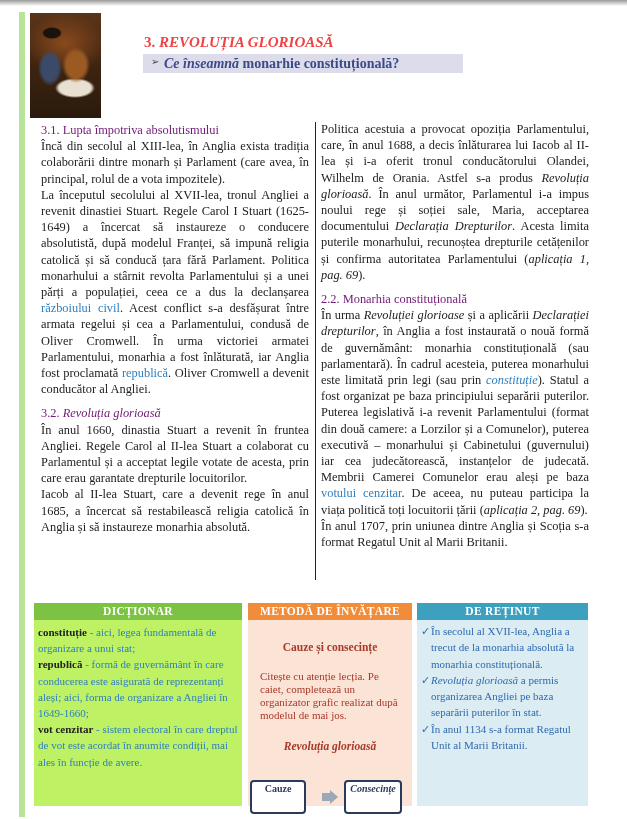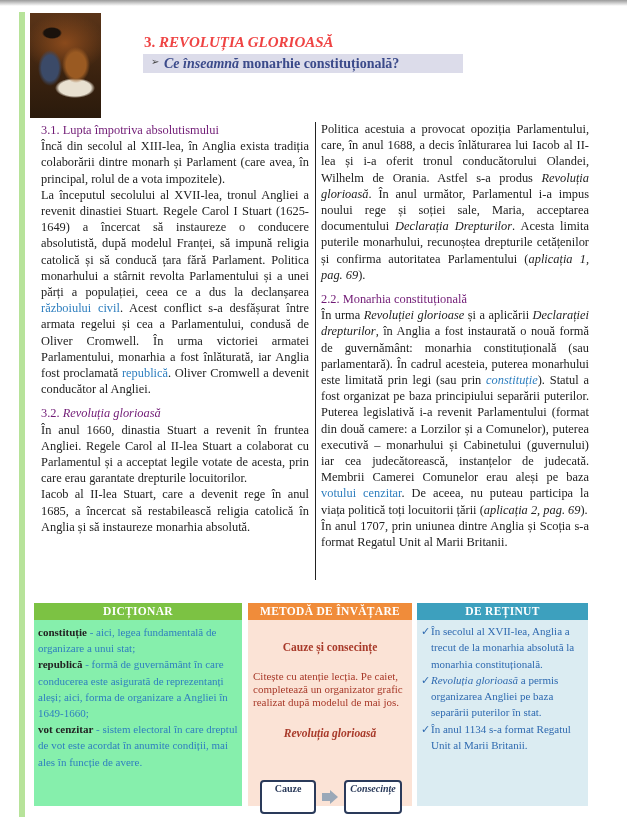--- a/index.html
+++ b/index.html
@@ -25,30 +25,30 @@
   .colR{left:321px;top:121px;width:268px;}
   .divider{position:absolute;left:315px;top:122px;width:1px;height:458px;background:#222;}
   .h{font-weight:normal;color:#701a75;}
   .h i{font-style:italic;}
   .link{color:#2f7fbf;}
   .gap{height:8px;}
   .box{position:absolute;top:603px;}
   .bh{height:17px;color:#fff;font-weight:bold;text-align:center;font-size:11.5px;line-height:17px;letter-spacing:.3px;}
   .dict{left:34px;width:208px;border-radius:18px;}
   .dict .bh{background:#7cc243;}
-  .dict .bb{background:#86efac;height:186px;padding:4px 4px 0 4px;font-size:11px;line-height:16.2px;color:#2f7fbf;box-sizing:border-box;}
+  .dict .bb{background:#bef264;height:186px;padding:4px 4px 0 4px;font-size:11px;line-height:16.2px;color:#2f7fbf;box-sizing:border-box;}
   .dict .bb b{color:#222;}
   .meth{left:248px;width:164px;}
   .meth .bh{background:#f08c3a;}
-  .meth .bb{background:#fbe3d6;height:186px;padding:0 5px;box-sizing:border-box;color:#a83a2a;font-size:11px;line-height:13px;position:relative;}
+  .meth .bb{background:#fbe3d6;height:186px;padding:0 12px;box-sizing:border-box;color:#a83a2a;font-size:11px;line-height:13px;position:relative;}
   .meth .st{text-align:center;font-weight:bold;padding-top:21px;font-size:11.5px;}
   .meth .tx{margin-top:16px;}
   .meth .gt{text-align:center;font-weight:bold;font-style:italic;margin-top:18px;font-size:11.5px;}
   .orgbox{position:absolute;top:160px;width:56px;height:34px;border:2px solid #2a3a5a;border-radius:4px;background:#fff;color:#2a3a5a;font-weight:bold;font-size:10px;text-align:center;line-height:14px;box-sizing:border-box;}
-  .orgbox.c{left:12px;}
+  .orgbox.c{left:2px;}
   .orgbox.s{left:96px;width:58px;font-style:italic;}
   .orgarrow{position:absolute;left:74px;top:170px;width:0;height:0;}
   .orgarrow::before{content:"";position:absolute;left:0;top:3px;width:8px;height:8px;background:#9aa8b8;}
   .orgarrow::after{content:"";position:absolute;left:8px;top:0;border-left:8px solid #9aa8b8;border-top:7px solid transparent;border-bottom:7px solid transparent;}
   .ret{left:417px;width:171px;}
   .ret .bh{background:#3da0be;}
   .ret .bb{background:#dbecf2;height:186px;padding:3px 4px 0 4px;box-sizing:border-box;font-size:11px;line-height:16.3px;color:#2f6ab0;}
   .ret .it{position:relative;padding-left:10px;}
   .ret .ck{position:absolute;left:0;top:0;color:#2f6ab0;}
   .ret i{font-style:italic;}

